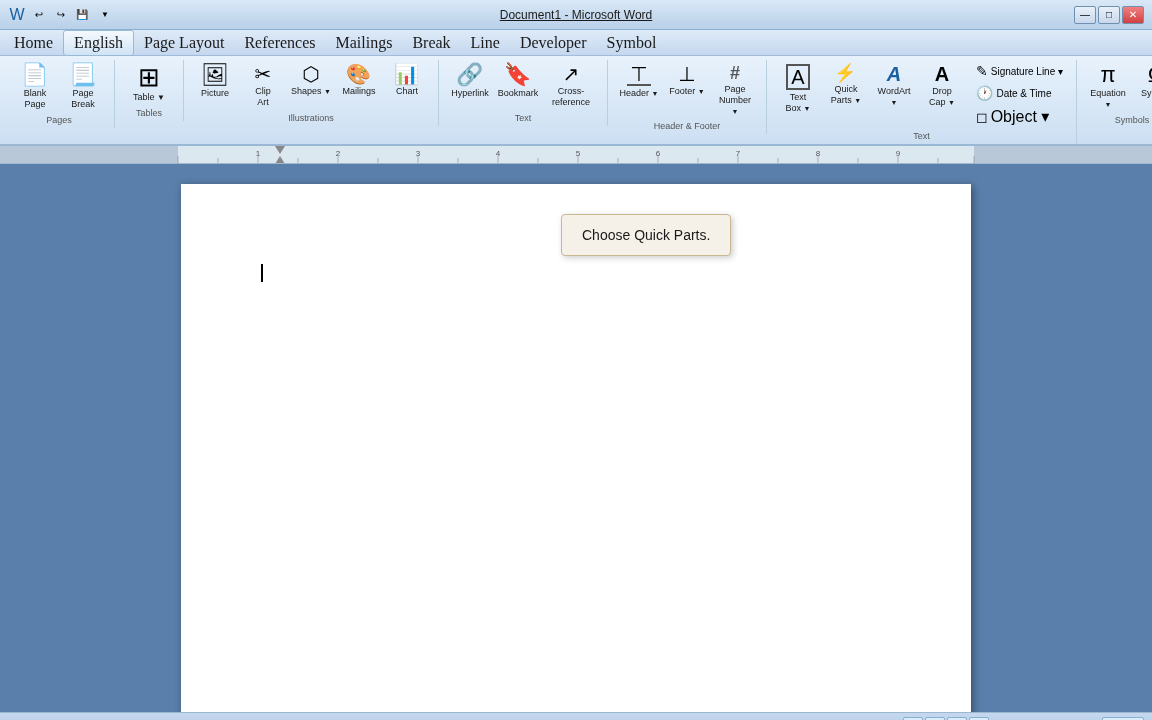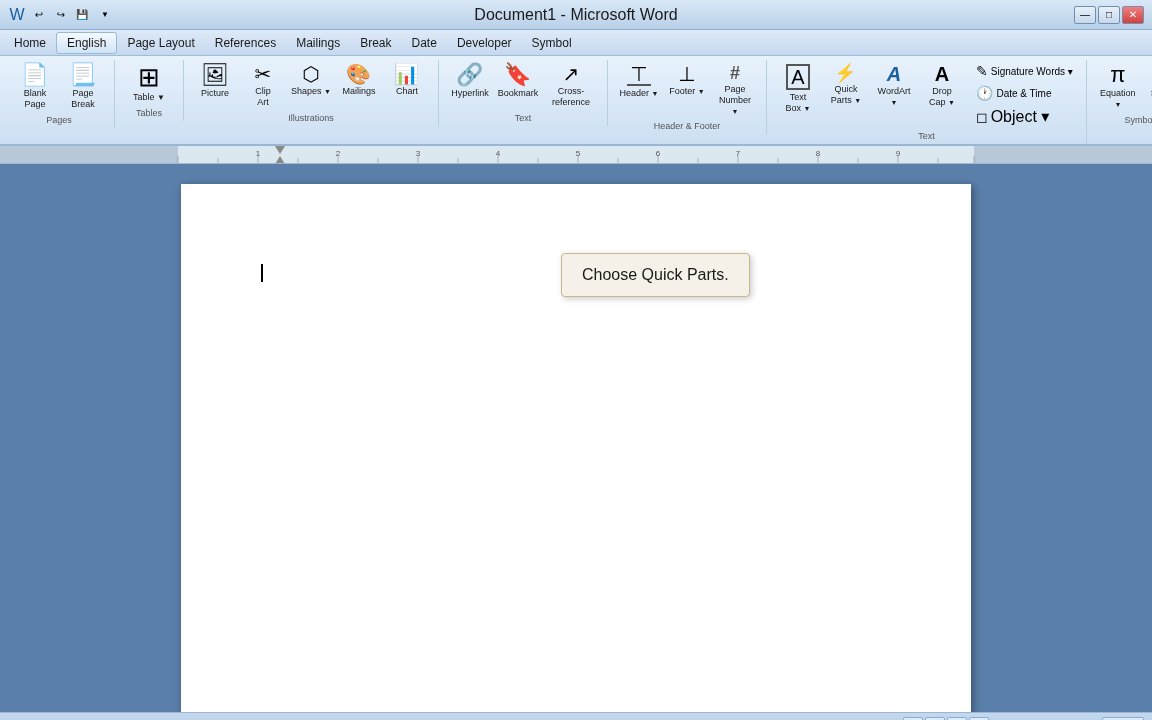--- a/index.html
+++ b/index.html
@@ -24,23 +24,24 @@
     }
     #title-bar-left {
       display: flex;
       align-items: center;
       gap: 4px;
     }
     #title-bar-title {
       position: absolute;
       left: 50%;
       transform: translateX(-50%);
-      font-size: 16px;
+      font-size: 12px;
       color: #1a1a1a;
       font-weight: normal;
+      text-decoration: underline;
     }
     #title-bar-controls {
       display: flex;
       gap: 2px;
     }
     .title-btn {
       width: 22px;
       height: 18px;
       background: linear-gradient(to bottom, #e8f0f8, #c8d8ec);
       border: 1px solid #7090b0;
@@ -70,24 +71,25 @@
     #menu-bar {
       background: linear-gradient(to bottom, #deeaf7, #c5d8ef);
       height: 26px;
       display: flex;
       align-items: center;
       padding: 0 4px;
       border-bottom: 1px solid #a0bcd8;
     }
     .menu-item {
       padding: 3px 10px;
-      font-size: 12px;
+      font-size: 16px;
       cursor: pointer;
       border-radius: 3px;
       color: #1a1a1a;
+      font-family: Liberation Serif, serif;
     }
     .menu-item.active {
       background: linear-gradient(to bottom, #f5f9fe, #d0e4f5);
       border: 1px solid #9ab8d8;
     }
 
     
     #ribbon {
       background: linear-gradient(to bottom, #e8f2fc, #ccdff2);
       border-bottom: 2px solid #9ab8d4;
@@ -216,28 +218,27 @@
       51%, 100% { opacity: 0; }
     }
 
     
     #tooltip {
       position: absolute;
       background: #f5f0e8;
       border: 1px solid #c8b890;
       border-radius: 4px;
       padding: 12px 20px;
-      font-size: 16px;
+      font-size: 14px;
       font-weight: 500;
       color: #1a1a1a;
       box-shadow: 2px 2px 6px rgba(0,0,0,0.2);
       left: 380px;
       top: 30px;
       z-index: 100;
-      margin-top: 39px;
     }
 
     
     #status-bar {
       background: linear-gradient(to bottom, #c5d8ef, #b0c8e0);
       height: 24px;
       display: flex;
       align-items: center;
       justify-content: space-between;
       padding: 0 8px;
@@ -325,21 +326,21 @@
   </div>
 </div>
 
 <div id="menu-bar">
   <div class="menu-item">Home</div>
   <div class="menu-item active">English</div>
   <div class="menu-item">Page Layout</div>
   <div class="menu-item">References</div>
   <div class="menu-item">Mailings</div>
   <div class="menu-item">Break</div>
-  <div class="menu-item">Date</div>
+  <div class="menu-item">Line</div>
   <div class="menu-item">Developer</div>
   <div class="menu-item">Symbol</div>
 </div>
 
 <div id="ribbon">
   <div id="ribbon-toolbar">
 
     <div class="ribbon-group">
       <div class="ribbon-group-items">
         <div class="ribbon-btn">
@@ -441,21 +442,21 @@
           <span class="label">WordArt <span style="font-size:7px;">▼</span></span>
         </div>
         <div class="ribbon-btn">
           <span class="icon" style="font-size:20px; font-weight:bold;">A</span>
           <span class="label">Drop<br>Cap <span style="font-size:7px;">▼</span></span>
         </div>
 
         <div class="ribbon-stacked" style="margin-left:4px;">
           <div class="ribbon-btn-small">
             <span class="icon">✎</span>
-            <span style="font-size:10px;">Signature Words ▾</span>
+            <span style="font-size:10px;">Signature Line ▾</span>
           </div>
           <div class="ribbon-btn-small">
             <span class="icon">🕐</span>
             <span style="font-size:10px;">Date &amp; Time</span>
           </div>
           <div class="ribbon-btn-small">
             <span class="icon">◻</span>
             <span style="font-size:16px;">Object ▾</span>
           </div>
         </div>

